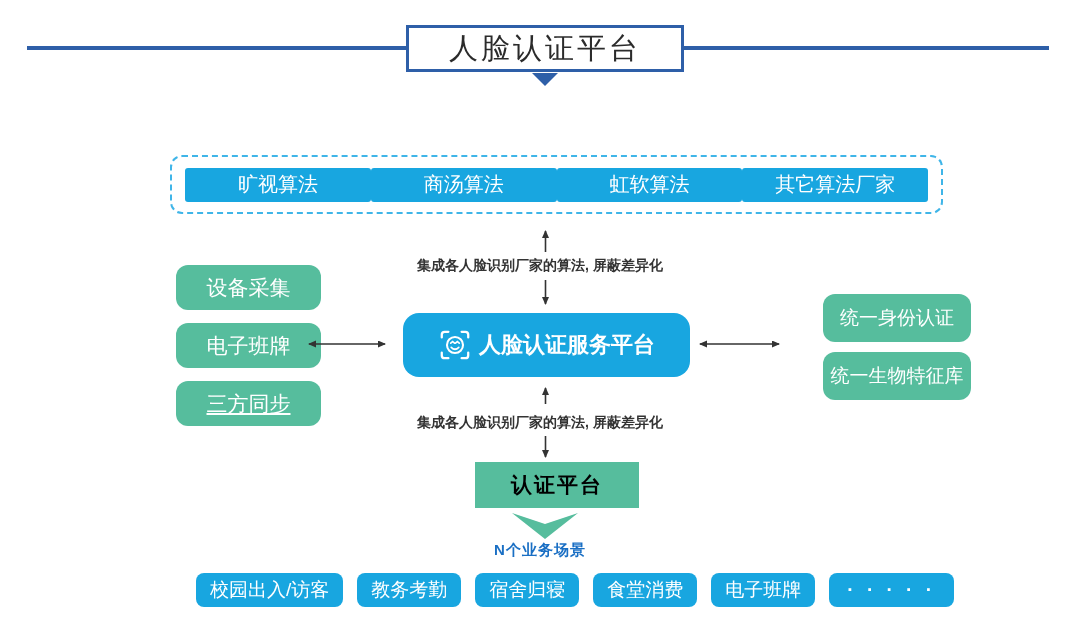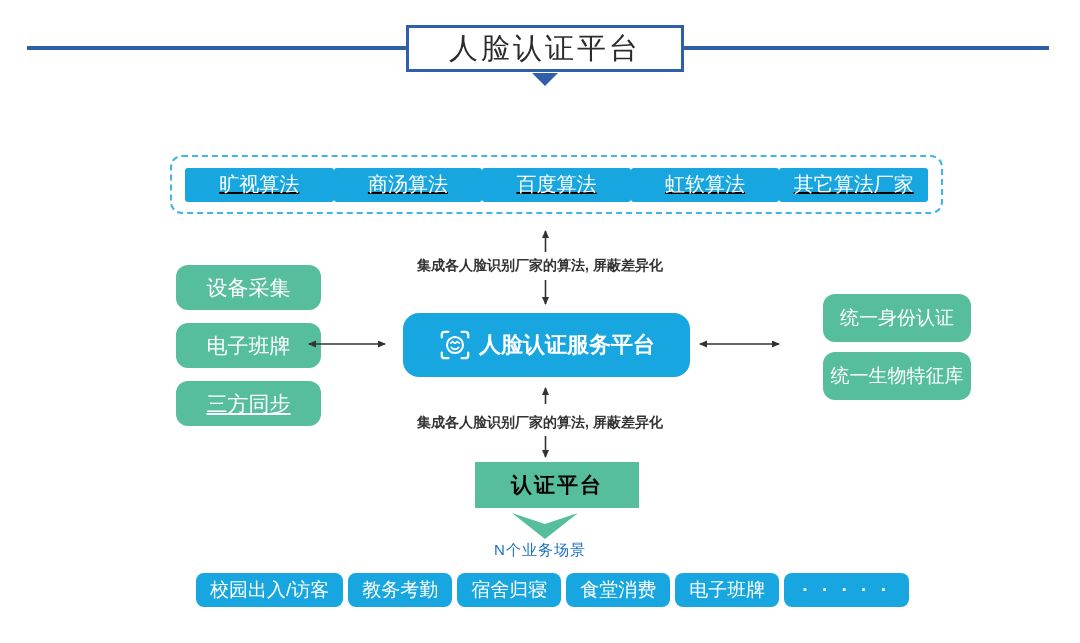--- a/index.html
+++ b/index.html
@@ -9,21 +9,21 @@
   
   .top-line{position:absolute;left:27px;top:46px;width:1022px;height:4px;background:#2e5fa8;}
   .title-box{position:absolute;left:406px;top:25px;width:278px;height:47px;box-sizing:border-box;
     background:#fff;border:3px solid #2e5fa8;display:flex;align-items:center;justify-content:center;
     font-size:29px;letter-spacing:3px;color:#2b2b2b;z-index:3;}
   .title-caret{position:absolute;left:532px;top:73px;width:0;height:0;
     border-left:13px solid transparent;border-right:13px solid transparent;border-top:13px solid #2e5fa8;z-index:3;}
 
   
   .vendors{position:absolute;left:170px;top:155px;width:773px;height:59px;box-sizing:border-box;
-    border:2px dashed #3fb5e8;border-radius:12px;display:flex;align-items:center;gap:0;padding:0 13px;text-decoration:underline;}
+    border:2px dashed #3fb5e8;border-radius:12px;display:flex;align-items:center;gap:0;padding:0 13px;}
   .vendor-box{flex:1;height:34px;background:#18a6e0;color:#fff;font-size:20px;
     display:flex;align-items:center;justify-content:center;border-radius:3px;white-space:nowrap;}
 
   
   .note{position:absolute;left:0;width:1080px;text-align:center;font-size:14px;font-weight:bold;color:#333;}
   .note-top{top:257px;}
   .note-bottom{top:414px;}
 
   
   .center-box{position:absolute;left:403px;top:313px;width:287px;height:64px;background:#18a6e0;
@@ -40,22 +40,22 @@
   .rb-0{top:294px;} .rb-1{top:352px;}
 
   
   .auth-box{position:absolute;left:475px;top:462px;width:164px;height:46px;background:#56bd9d;
     border-radius:0;display:flex;align-items:center;justify-content:center;color:#000000;
     font-size:21px;font-weight:bold;letter-spacing:2px;}
   .chevron{position:absolute;left:512px;top:511px;z-index:2;}
 
   
   .caption{position:absolute;left:0;width:1080px;top:541px;text-align:center;
-    font-size:15px;font-weight:normal;color:#1a6fc4;letter-spacing:1px;}
-  .bottom-row{position:absolute;left:196px;top:573px;height:34px;display:flex;gap:5px;}
+    font-size:15px;font-weight:bold;color:#1a6fc4;letter-spacing:1px;}
+  .bottom-row{position:absolute;left:196px;top:573px;height:34px;display:flex;gap:14px;}
   .scenario-box{height:34px;padding:0 14px;background:#18a6e0;color:#fff;font-size:19px;
     border-radius:8px;display:flex;align-items:center;justify-content:center;white-space:nowrap;}
   .scenario-dots{letter-spacing:4px;font-weight:bold;padding:0 18px;}
 
   .arrows{position:absolute;left:0;top:0;z-index:1;pointer-events:none;}
 </style>
 </head>
 <body>
 
 <div class="canvas">
@@ -77,21 +77,20 @@
     <line x1="700" y1="344" x2="779" y2="344" stroke="#333" stroke-width="1.6" marker-start="url(#as)" marker-end="url(#ae)"></line>
   </svg>
 
   <div class="top-line"></div>
   <div class="title-box">人脸认证平台</div>
   <div class="title-caret"></div>
 
   <div class="vendors">
     <div class="vendor-box">旷视算法</div>
     <div class="vendor-box">商汤算法</div>
-    <div class="vendor-box">百度算法</div>
     <div class="vendor-box">虹软算法</div>
     <div class="vendor-box">其它算法厂家</div>
   </div>
 
   <div class="note note-top">集成各人脸识别厂家的算法, 屏蔽差异化</div>
   <div class="note note-bottom">集成各人脸识别厂家的算法, 屏蔽差异化</div>
 
   <div class="center-box">
     <span>
       <svg width="34" height="34" viewBox="0 0 36 36" fill="none" stroke="#fff" stroke-width="2.4" stroke-linecap="round">

